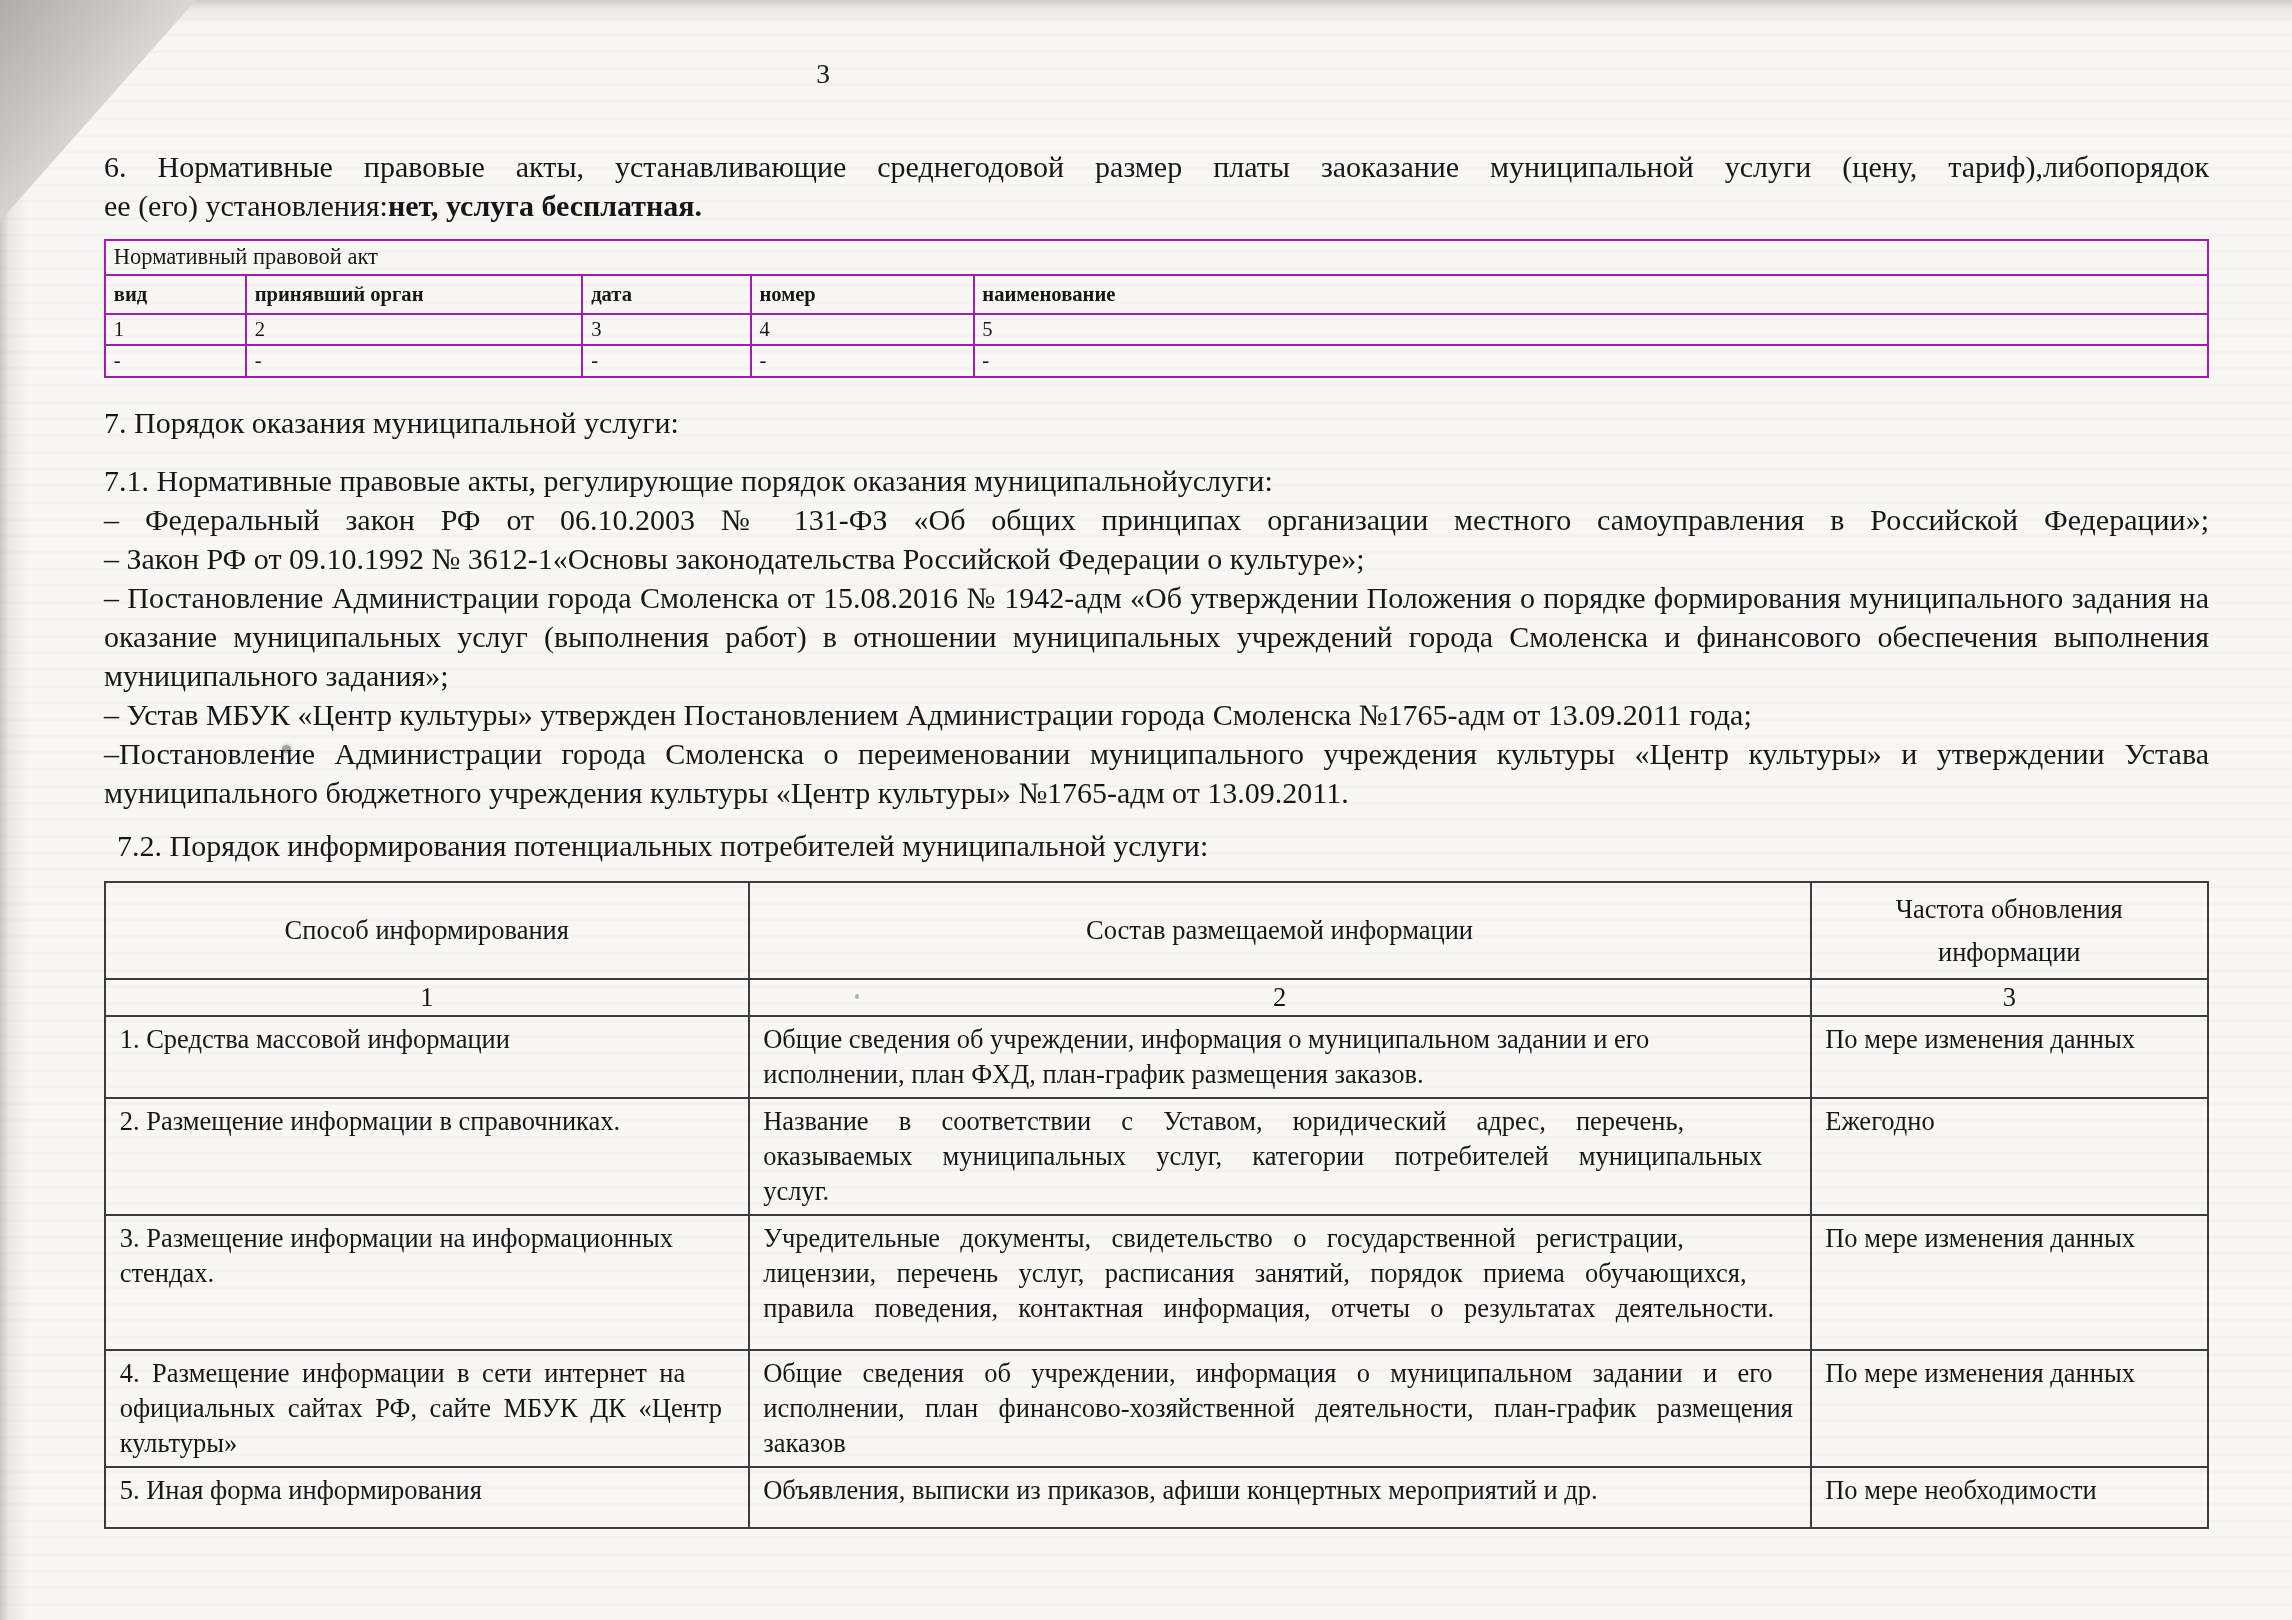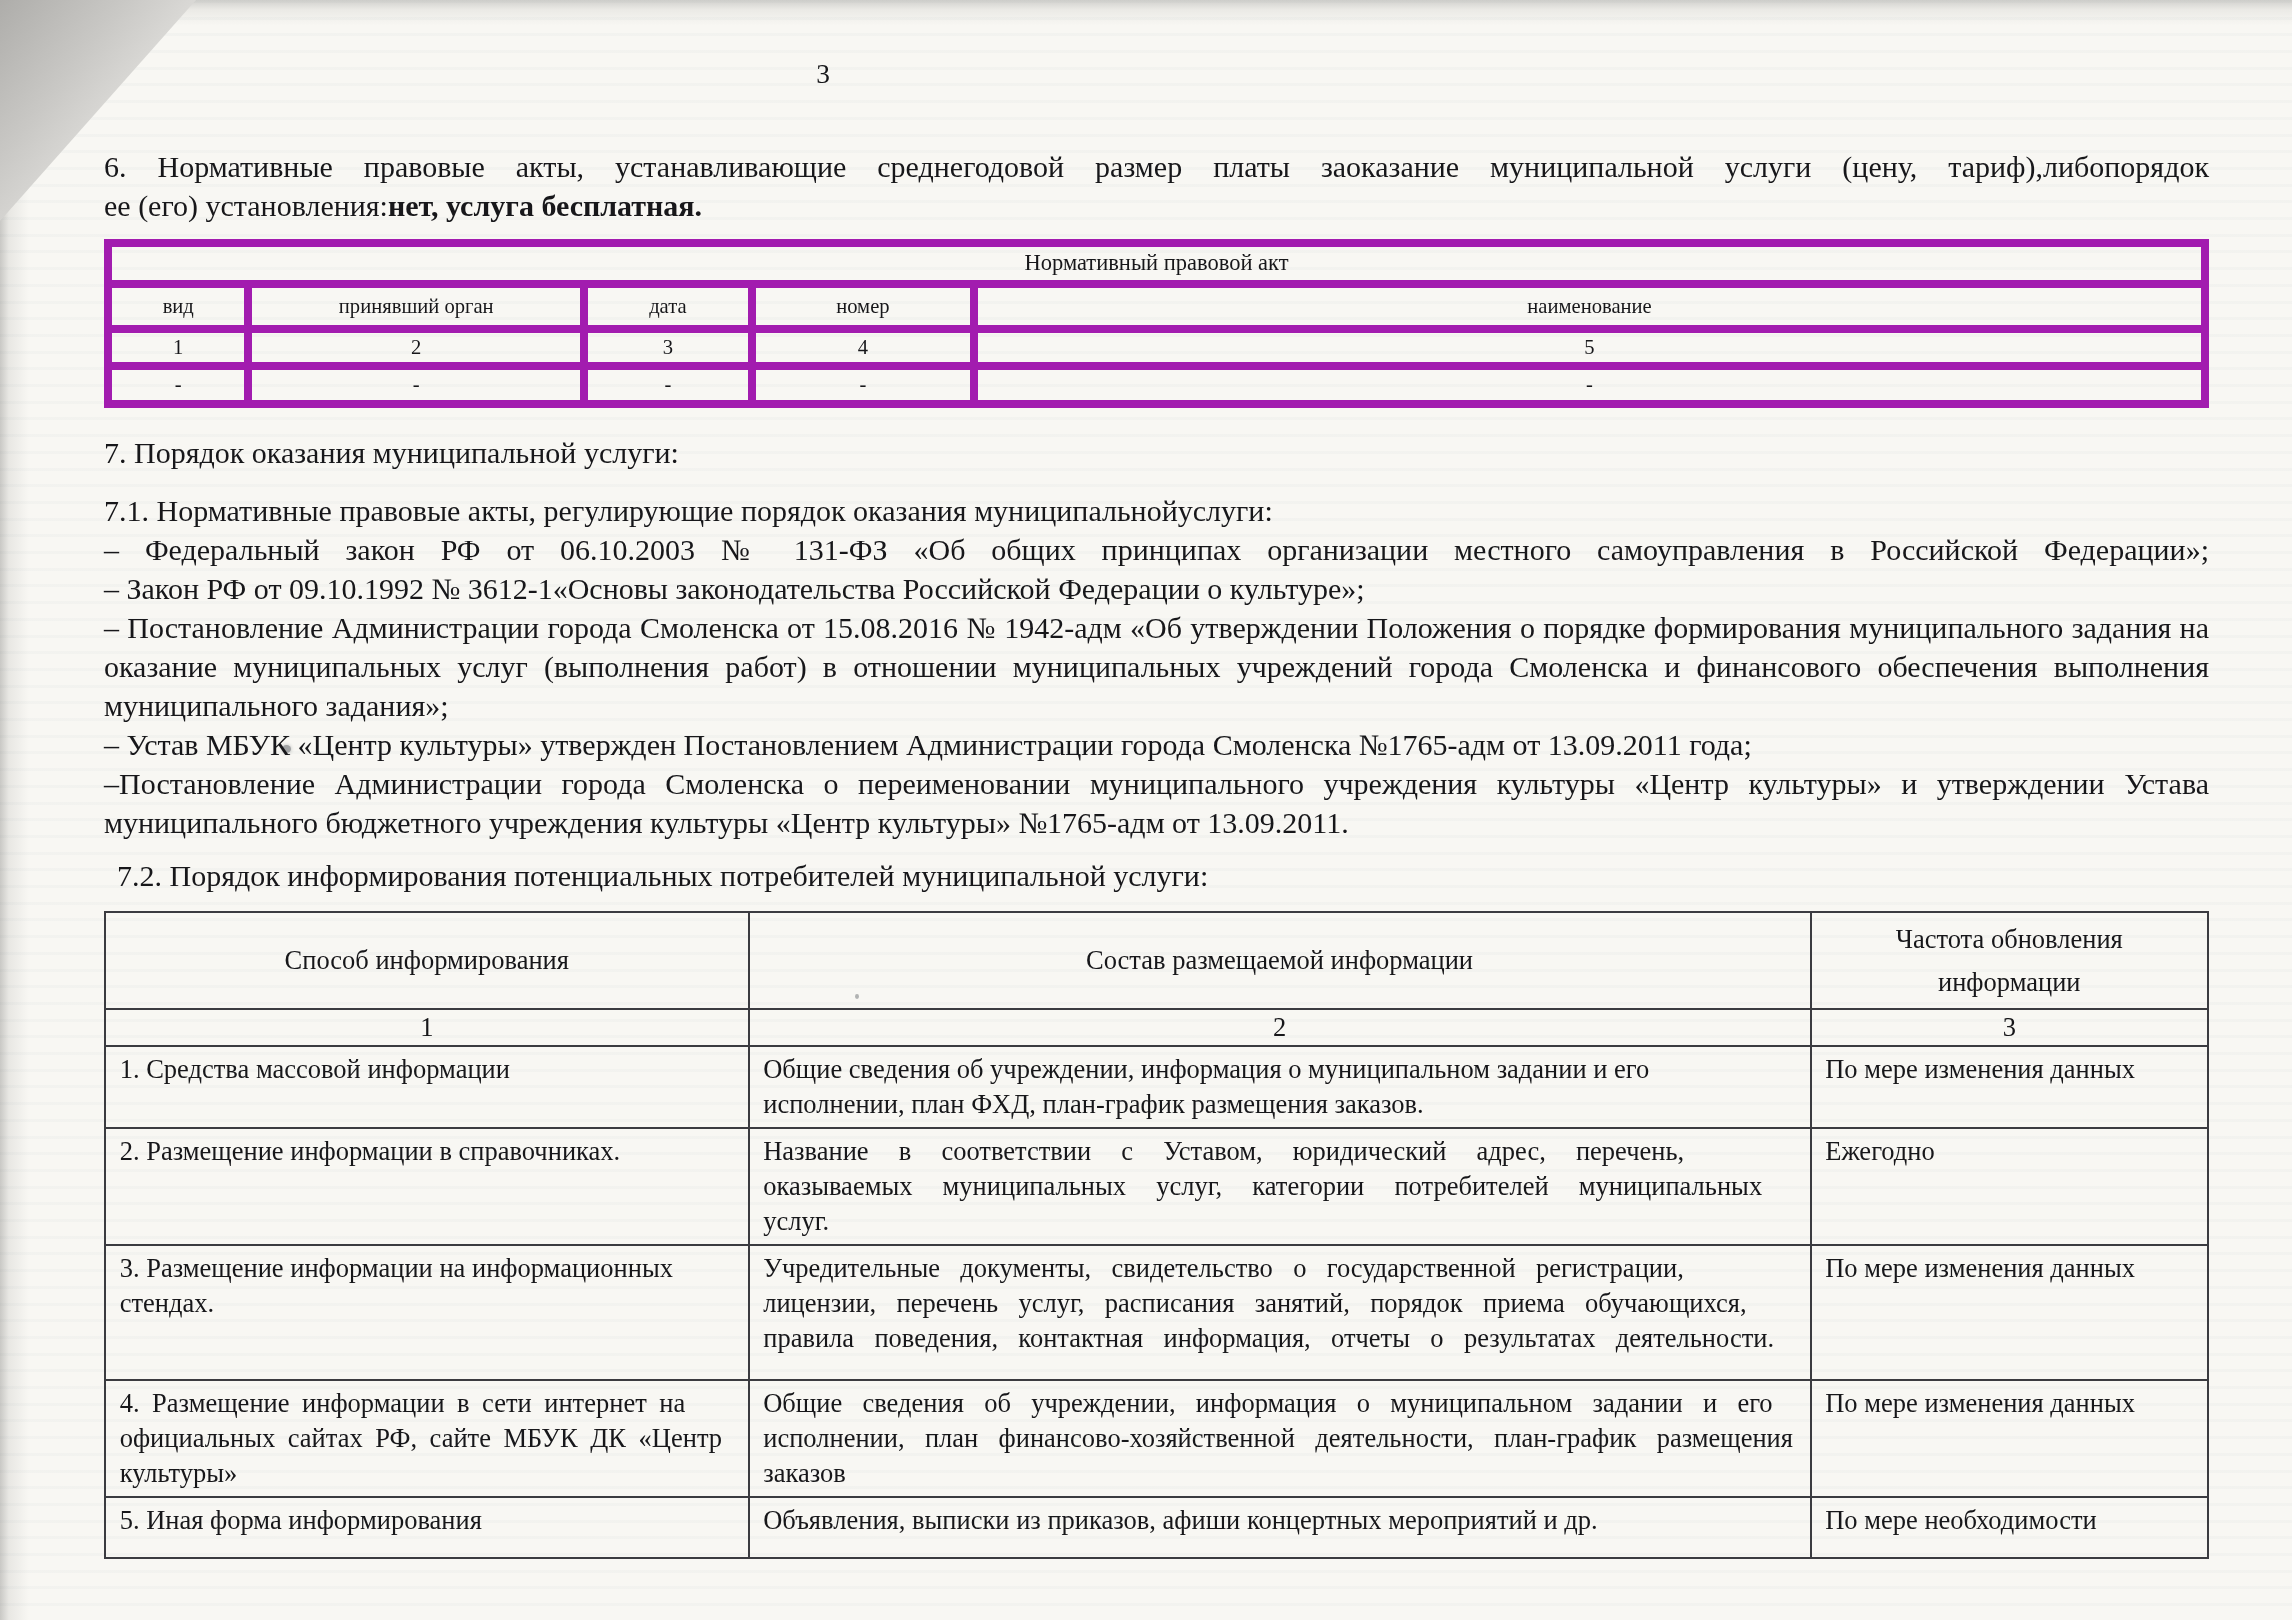--- a/index.html
+++ b/index.html
@@ -31,23 +31,23 @@
   .stretch-line{display:block;text-align:justify;text-align-last:justify;}
   .p6{margin-top:53px;}
   .p6-last{display:block;text-align:left;text-align-last:left;}
   .h7{margin-top:25px;text-align:left;}
   .block71{margin-top:19.6px;}
   .h72{margin-top:13.7px;text-align:left;margin-left:13px;}
   b{font-weight:bold;text-align:center;}
 
   
   .tbl1{width:100%;border-collapse:collapse;margin-top:13.7px;font-size:20.6px;}
-  .tbl1 td{border:8px solid #a21caf;text-align:center;padding:2px 7.8px;vertical-align:middle;}
+  .tbl1 td{border:2px solid #a21caf;text-align:left;padding:2px 7.8px;vertical-align:middle;}
   .t1-title td{font-size:22.5px;height:29px;}
-  .t1-head td{height:33px;}
+  .t1-head td{height:33px;font-weight:bold;}
   .t1-num td{height:25.5px;}
   .t1-dash td{height:25.5px;}
 
   
   .tbl2{width:100%;border-collapse:collapse;margin-top:15.7px;font-size:26.5px;line-height:35px;}
   .tbl2 td{border:2px solid #3b3b40;vertical-align:top;padding:4.9px 13.7px;text-align:left;}
   .tbl2 .hd{ text-align:center;vertical-align:middle;height:84px;line-height:43px;}
   .tbl2 .num{text-align:center;height:27.4px;vertical-align:middle;padding:0 13.7px;}
   .just{text-align:justify;}
   .ws-lg{word-spacing:23.5px;border-radius:28px;}

